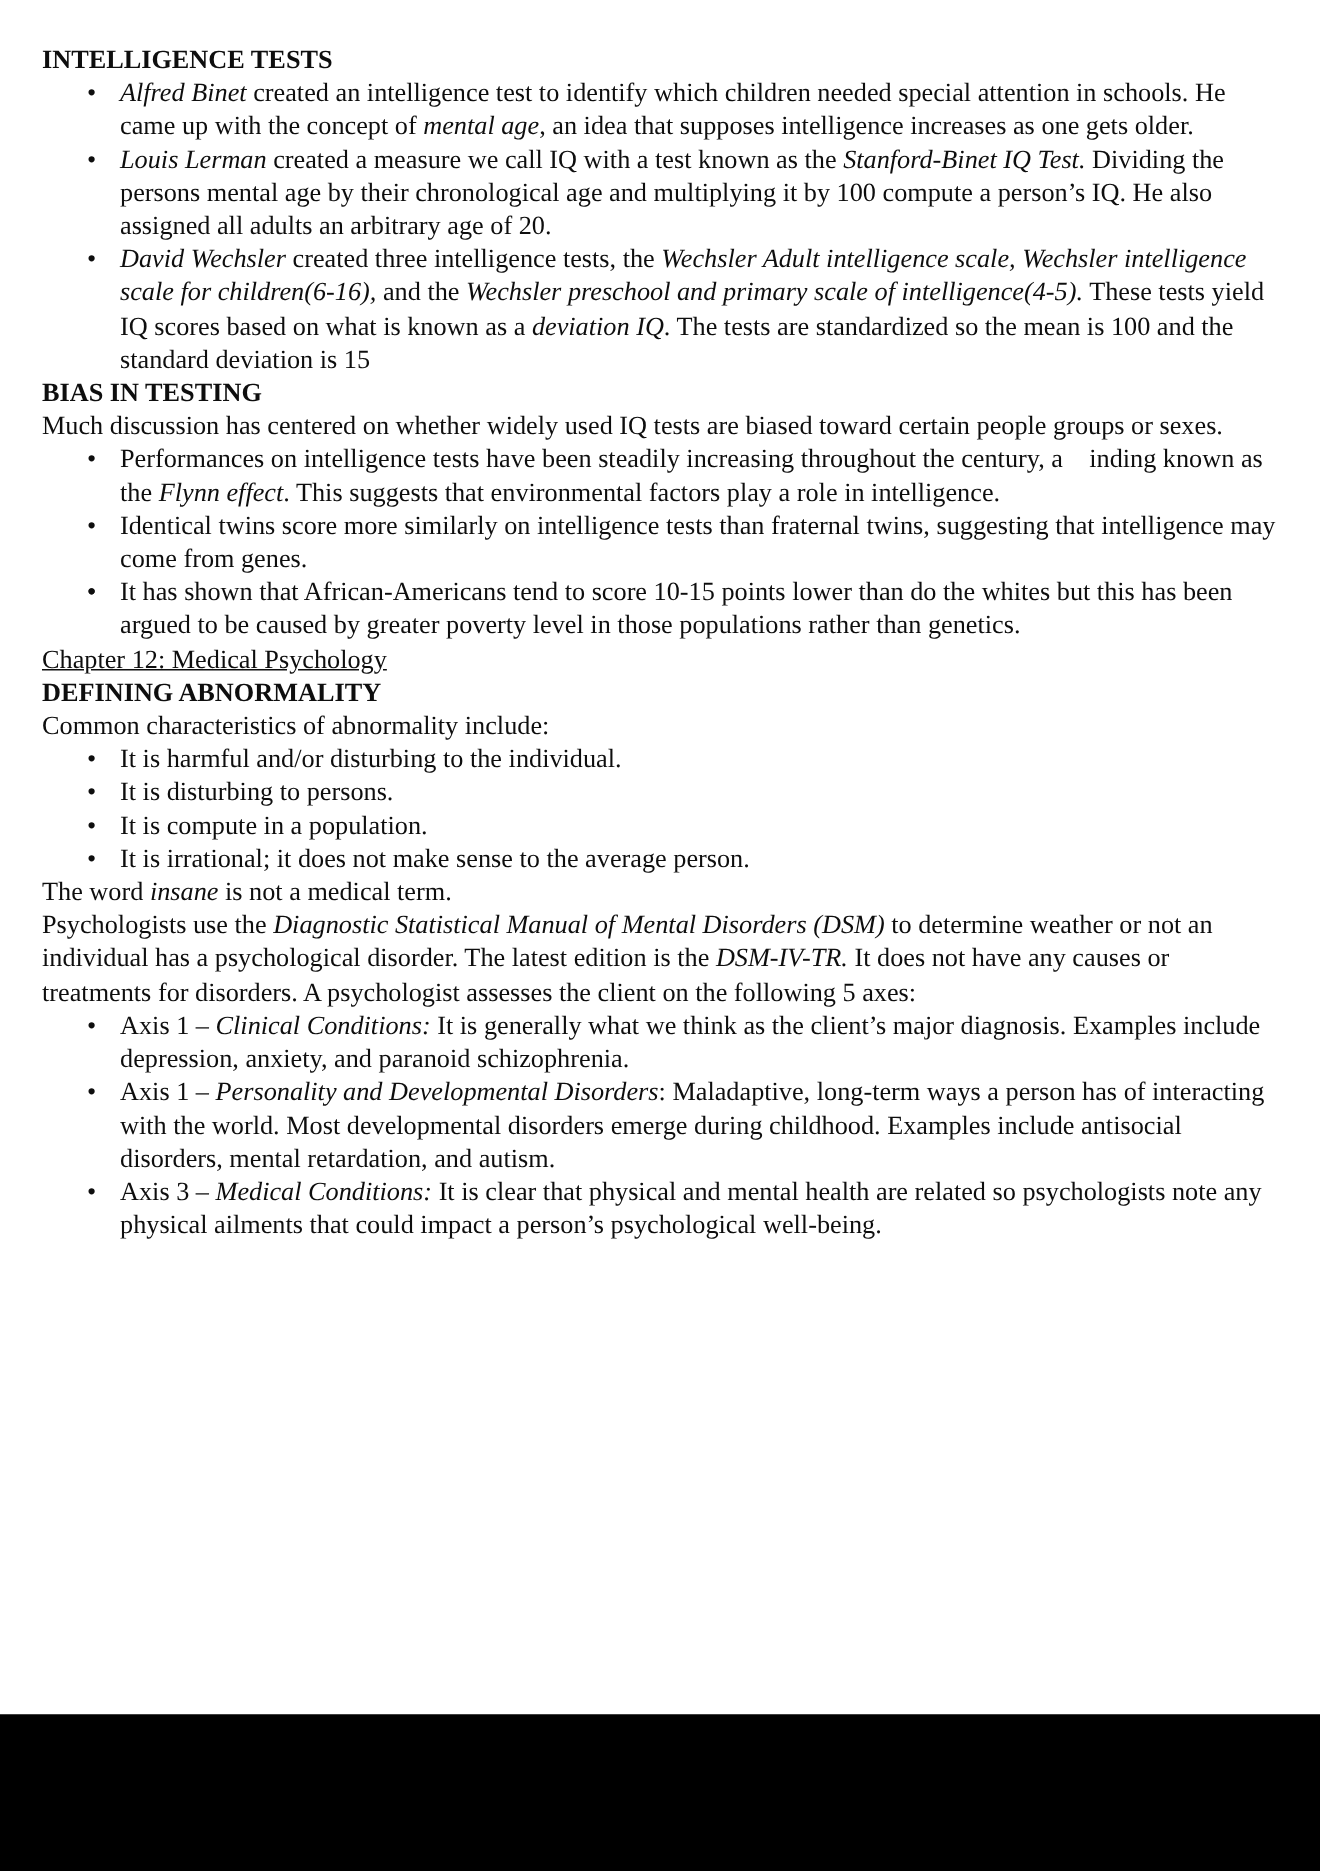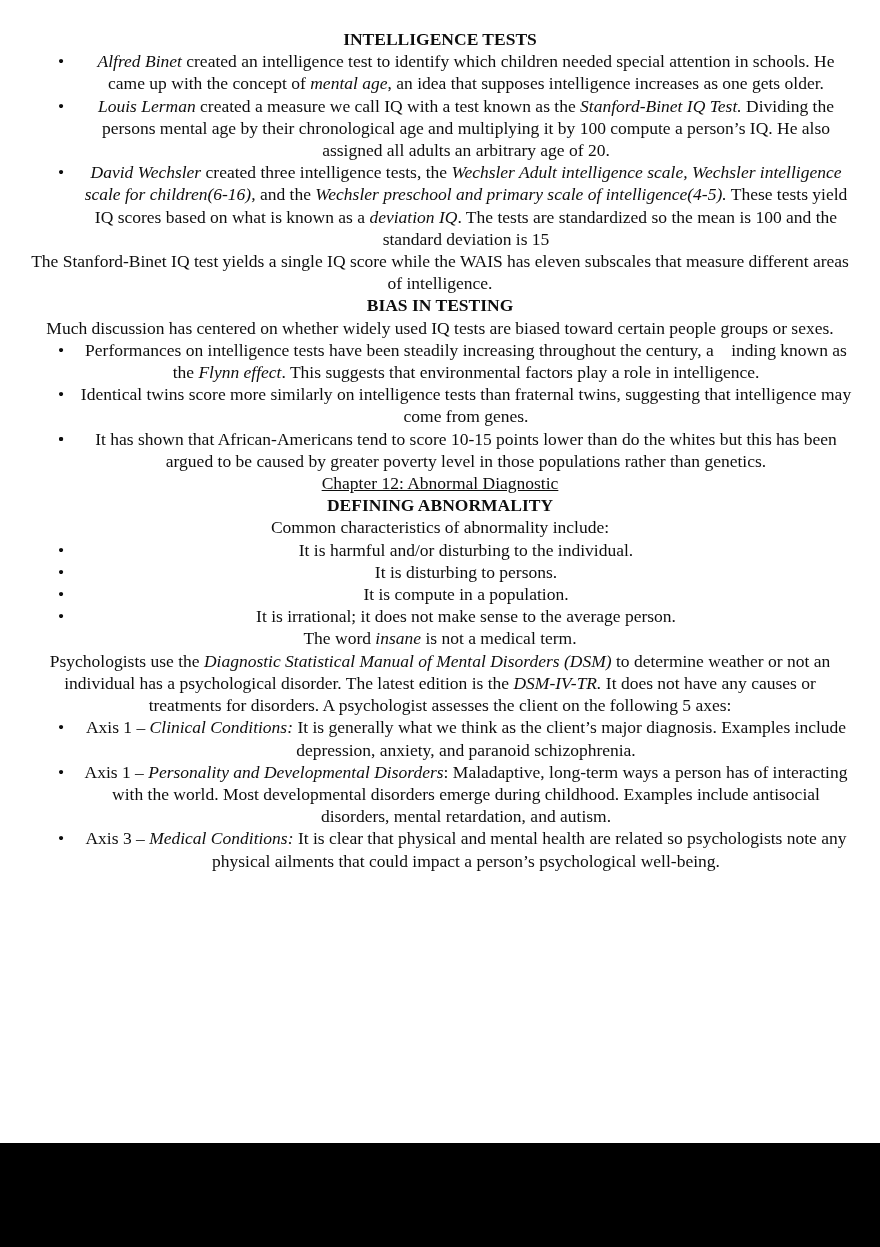--- a/index.html
+++ b/index.html
@@ -12,21 +12,21 @@
   .paper {
     box-sizing: border-box;
     width: 880px;
     height: 1143px;
     background: #ffffff;
     padding: 28px 28px 0 28px;
     overflow: hidden;
     color: #0e0e0e;
     font-size: 17.5px;
     line-height: 22.2px;
-    text-align: center;
+    text-align: left;
   }
   .heading { font-weight: bold; }
   .para { font-weight: normal; }
   .i { font-style: italic; }
   .u { text-decoration: underline; }
   ul.blist {
     list-style: none;
     margin: 0;
     padding: 0;
   }
@@ -49,30 +49,29 @@
 <body>
 
 <div class="paper">
   <div>
       <div class="heading">INTELLIGENCE TESTS</div>
       <ul class="blist">
         <li><span class="bullet">•</span><span class="i">Alfred Binet</span><span> created an intelligence test to identify which children needed special attention in schools. He came up with the concept of </span><span class="i">mental age</span><span>, an idea that supposes intelligence increases as one gets older.</span></li>
         <li><span class="bullet">•</span><span class="i">Louis Lerman</span><span> created a measure we call IQ with a test known as the </span><span class="i">Stanford-Binet IQ Test.</span><span> Dividing the persons mental age by their chronological age and multiplying it by 100 compute a person’s IQ. He also assigned all adults an arbitrary age of 20.</span></li>
         <li><span class="bullet">•</span><span class="i">David Wechsler</span><span> created three intelligence tests, the </span><span class="i">Wechsler Adult intelligence scale, Wechsler intelligence scale for children(6-16),</span><span> and the </span><span class="i">Wechsler preschool and primary scale of intelligence(4-5).</span><span> These tests yield IQ scores based on what is known as a </span><span class="i">deviation IQ</span><span>. The tests are standardized so the mean is 100 and the standard deviation is 15</span></li>
       </ul>
-      <div class="para"><span>The Stanford-Binet IQ test yields a single IQ score while the WAIS has eleven subscales that measure different areas of intelligence.</span></div>
       <div class="heading">BIAS IN TESTING</div>
       <div class="para"><span>Much discussion has centered on whether widely used IQ tests are biased toward certain people groups or sexes.</span></div>
       <ul class="blist">
         <li><span class="bullet">•</span><span>Performances on intelligence tests have been steadily increasing throughout the century, a &nbsp;&nbsp;&nbsp;inding known as the </span><span class="i">Flynn effect</span><span>. This suggests that environmental factors play a role in intelligence.</span></li>
         <li><span class="bullet">•</span><span>Identical twins score more similarly on intelligence tests than fraternal twins, suggesting that intelligence may come from genes.</span></li>
         <li><span class="bullet">•</span></li>
         <li><span class="bullet">•</span><span>It has shown that African-Americans tend to score 10-15 points lower than do the whites but this has been argued to be caused by greater poverty level in those populations rather than genetics.</span></li>
       </ul>
-      <div class="para"><span class="u">Chapter 12: Abnormal Diagnostic</span></div>
+      <div class="para"><span class="u">Chapter 12: Medical Psychology</span></div>
       <div class="heading">DEFINING ABNORMALITY</div>
       <div class="para"><span>Common characteristics of abnormality include:</span></div>
       <ul class="blist">
         <li><span class="bullet">•</span><span>It is harmful and/or disturbing to the individual.</span></li>
         <li><span class="bullet">•</span><span>It is disturbing to persons.</span></li>
         <li><span class="bullet">•</span><span>It is compute in a population.</span></li>
         <li><span class="bullet">•</span><span>It is irrational; it does not make sense to the average person.</span></li>
       </ul>
       <div class="para"><span>The word </span><span class="i">insane</span><span> is not a medical term.</span></div>
       <div class="para"><span>Psychologists use the </span><span class="i">Diagnostic Statistical Manual of Mental Disorders (DSM)</span><span> to determine weather or not an individual has a psychological disorder. The latest edition is the </span><span class="i">DSM-IV-TR.</span><span> It does not have any causes or treatments for disorders. A psychologist assesses the client on the following 5 axes:</span></div>

